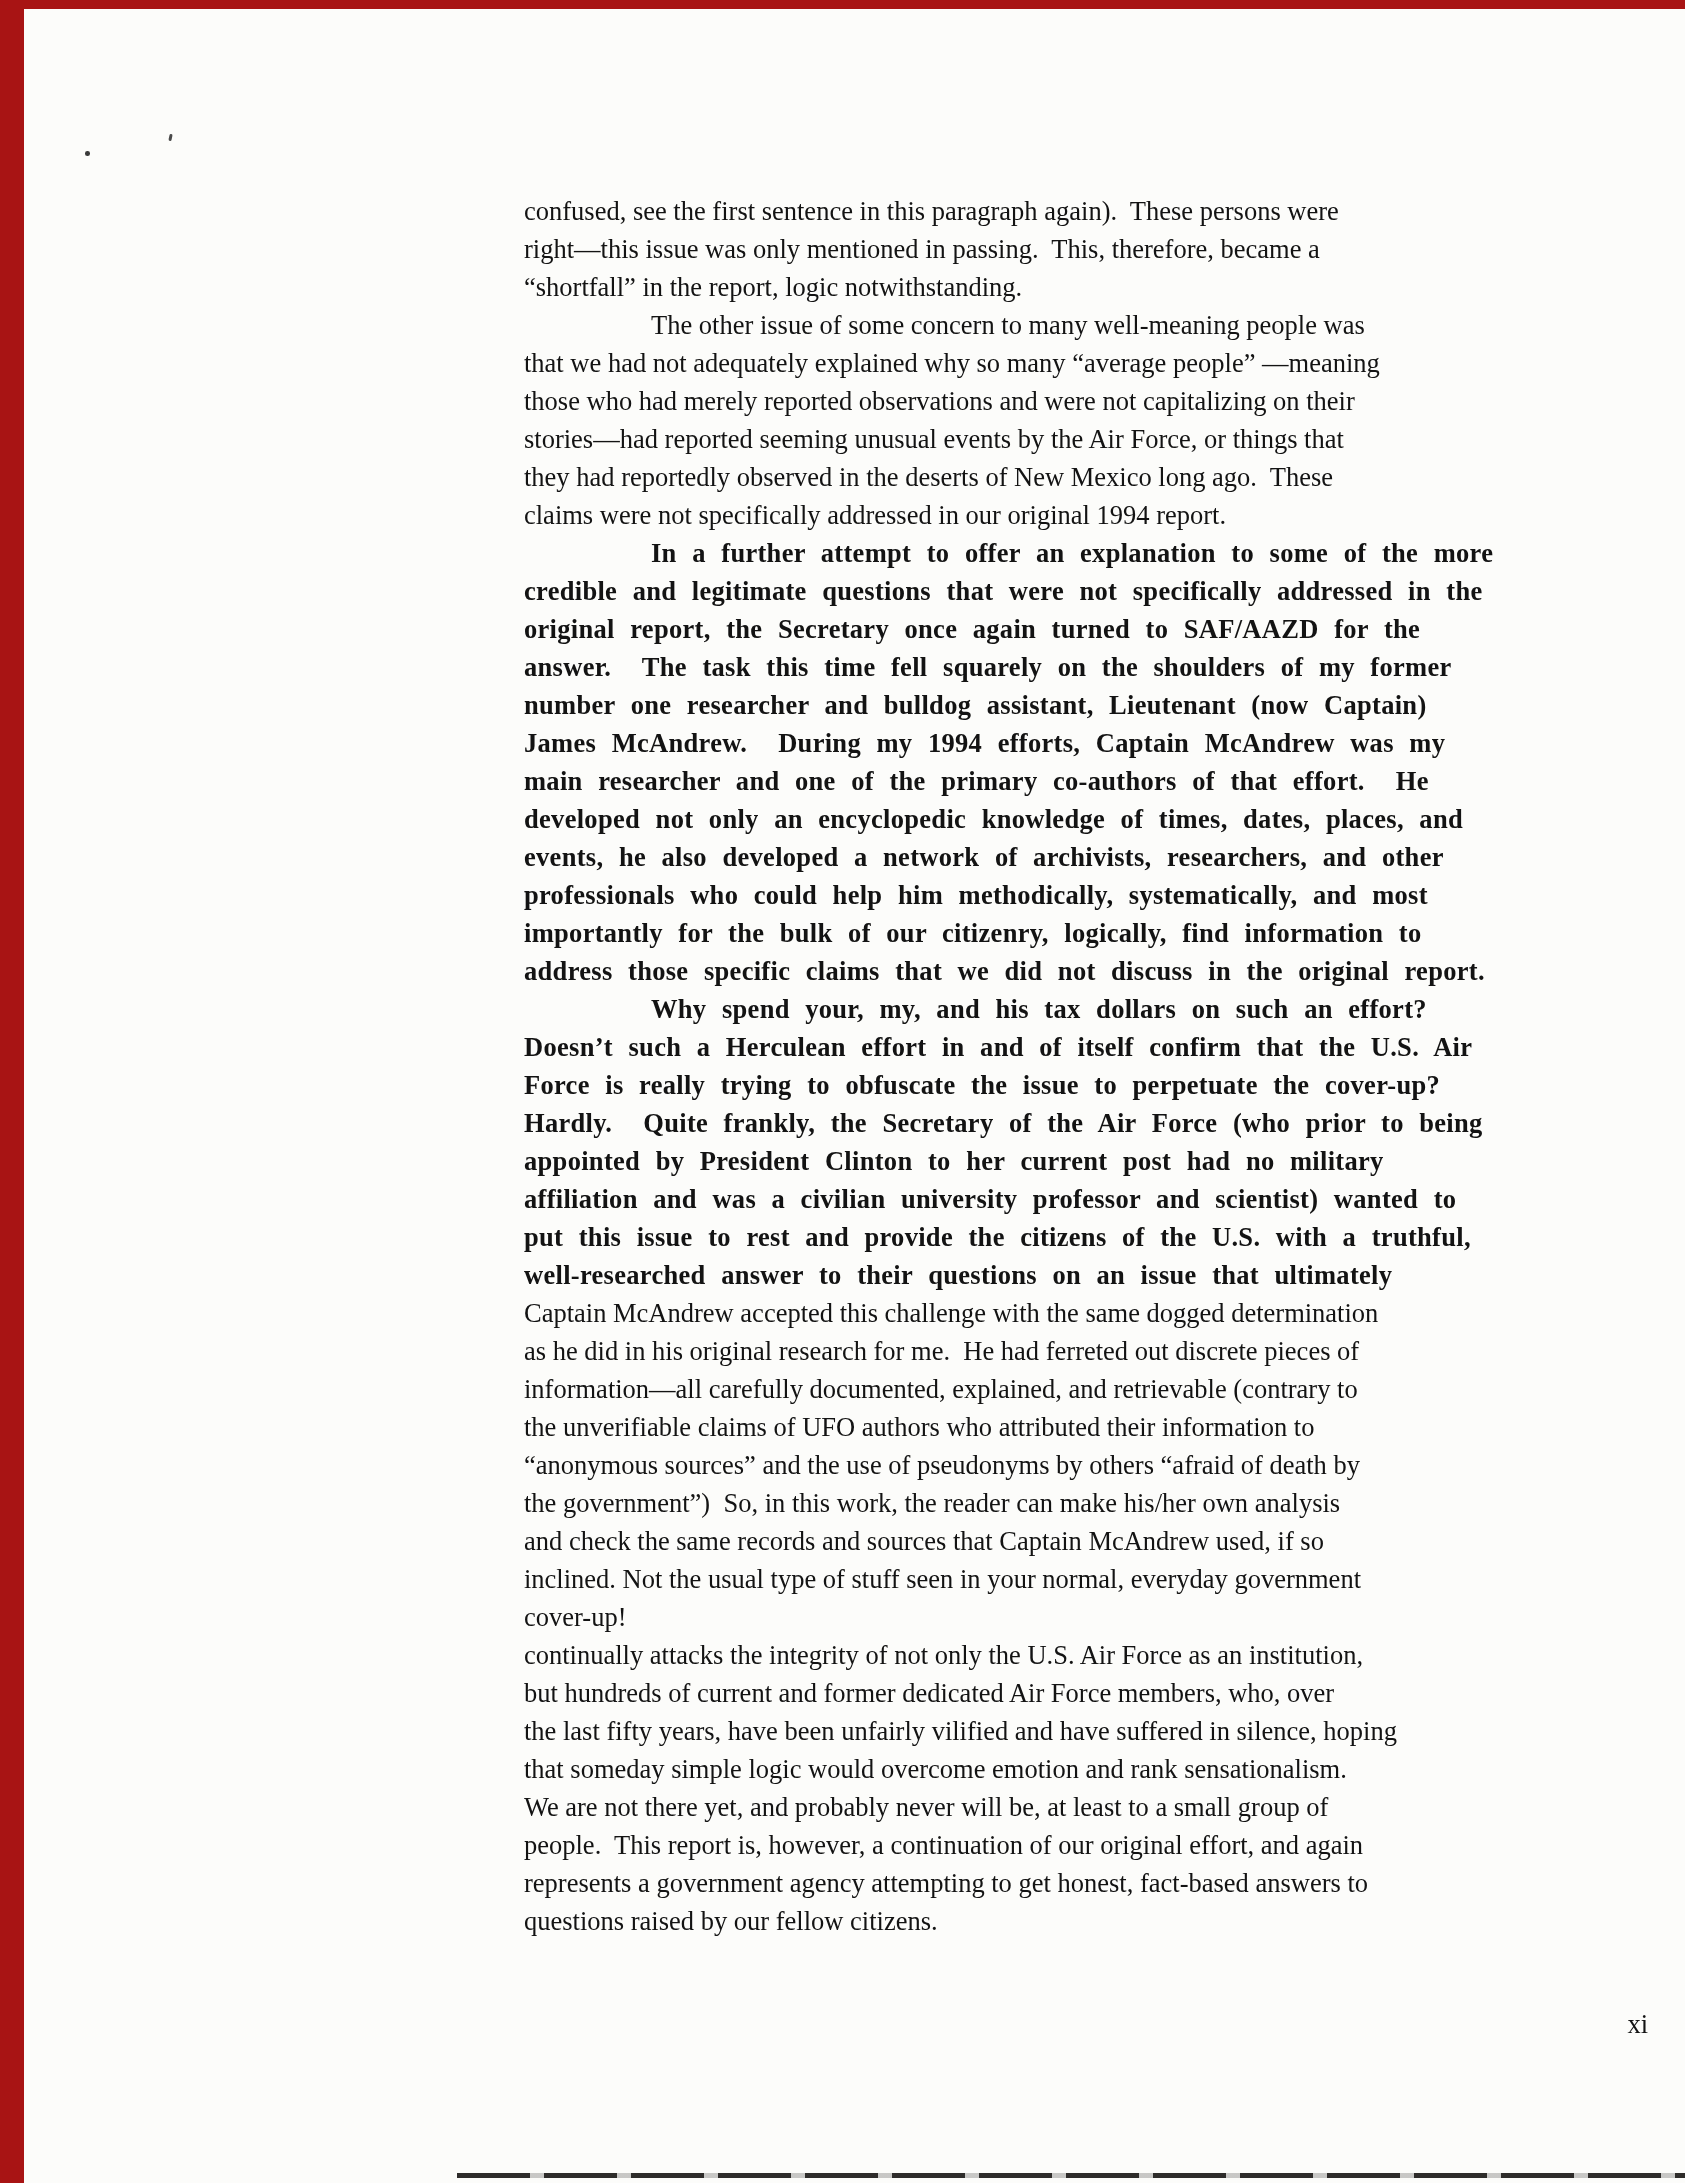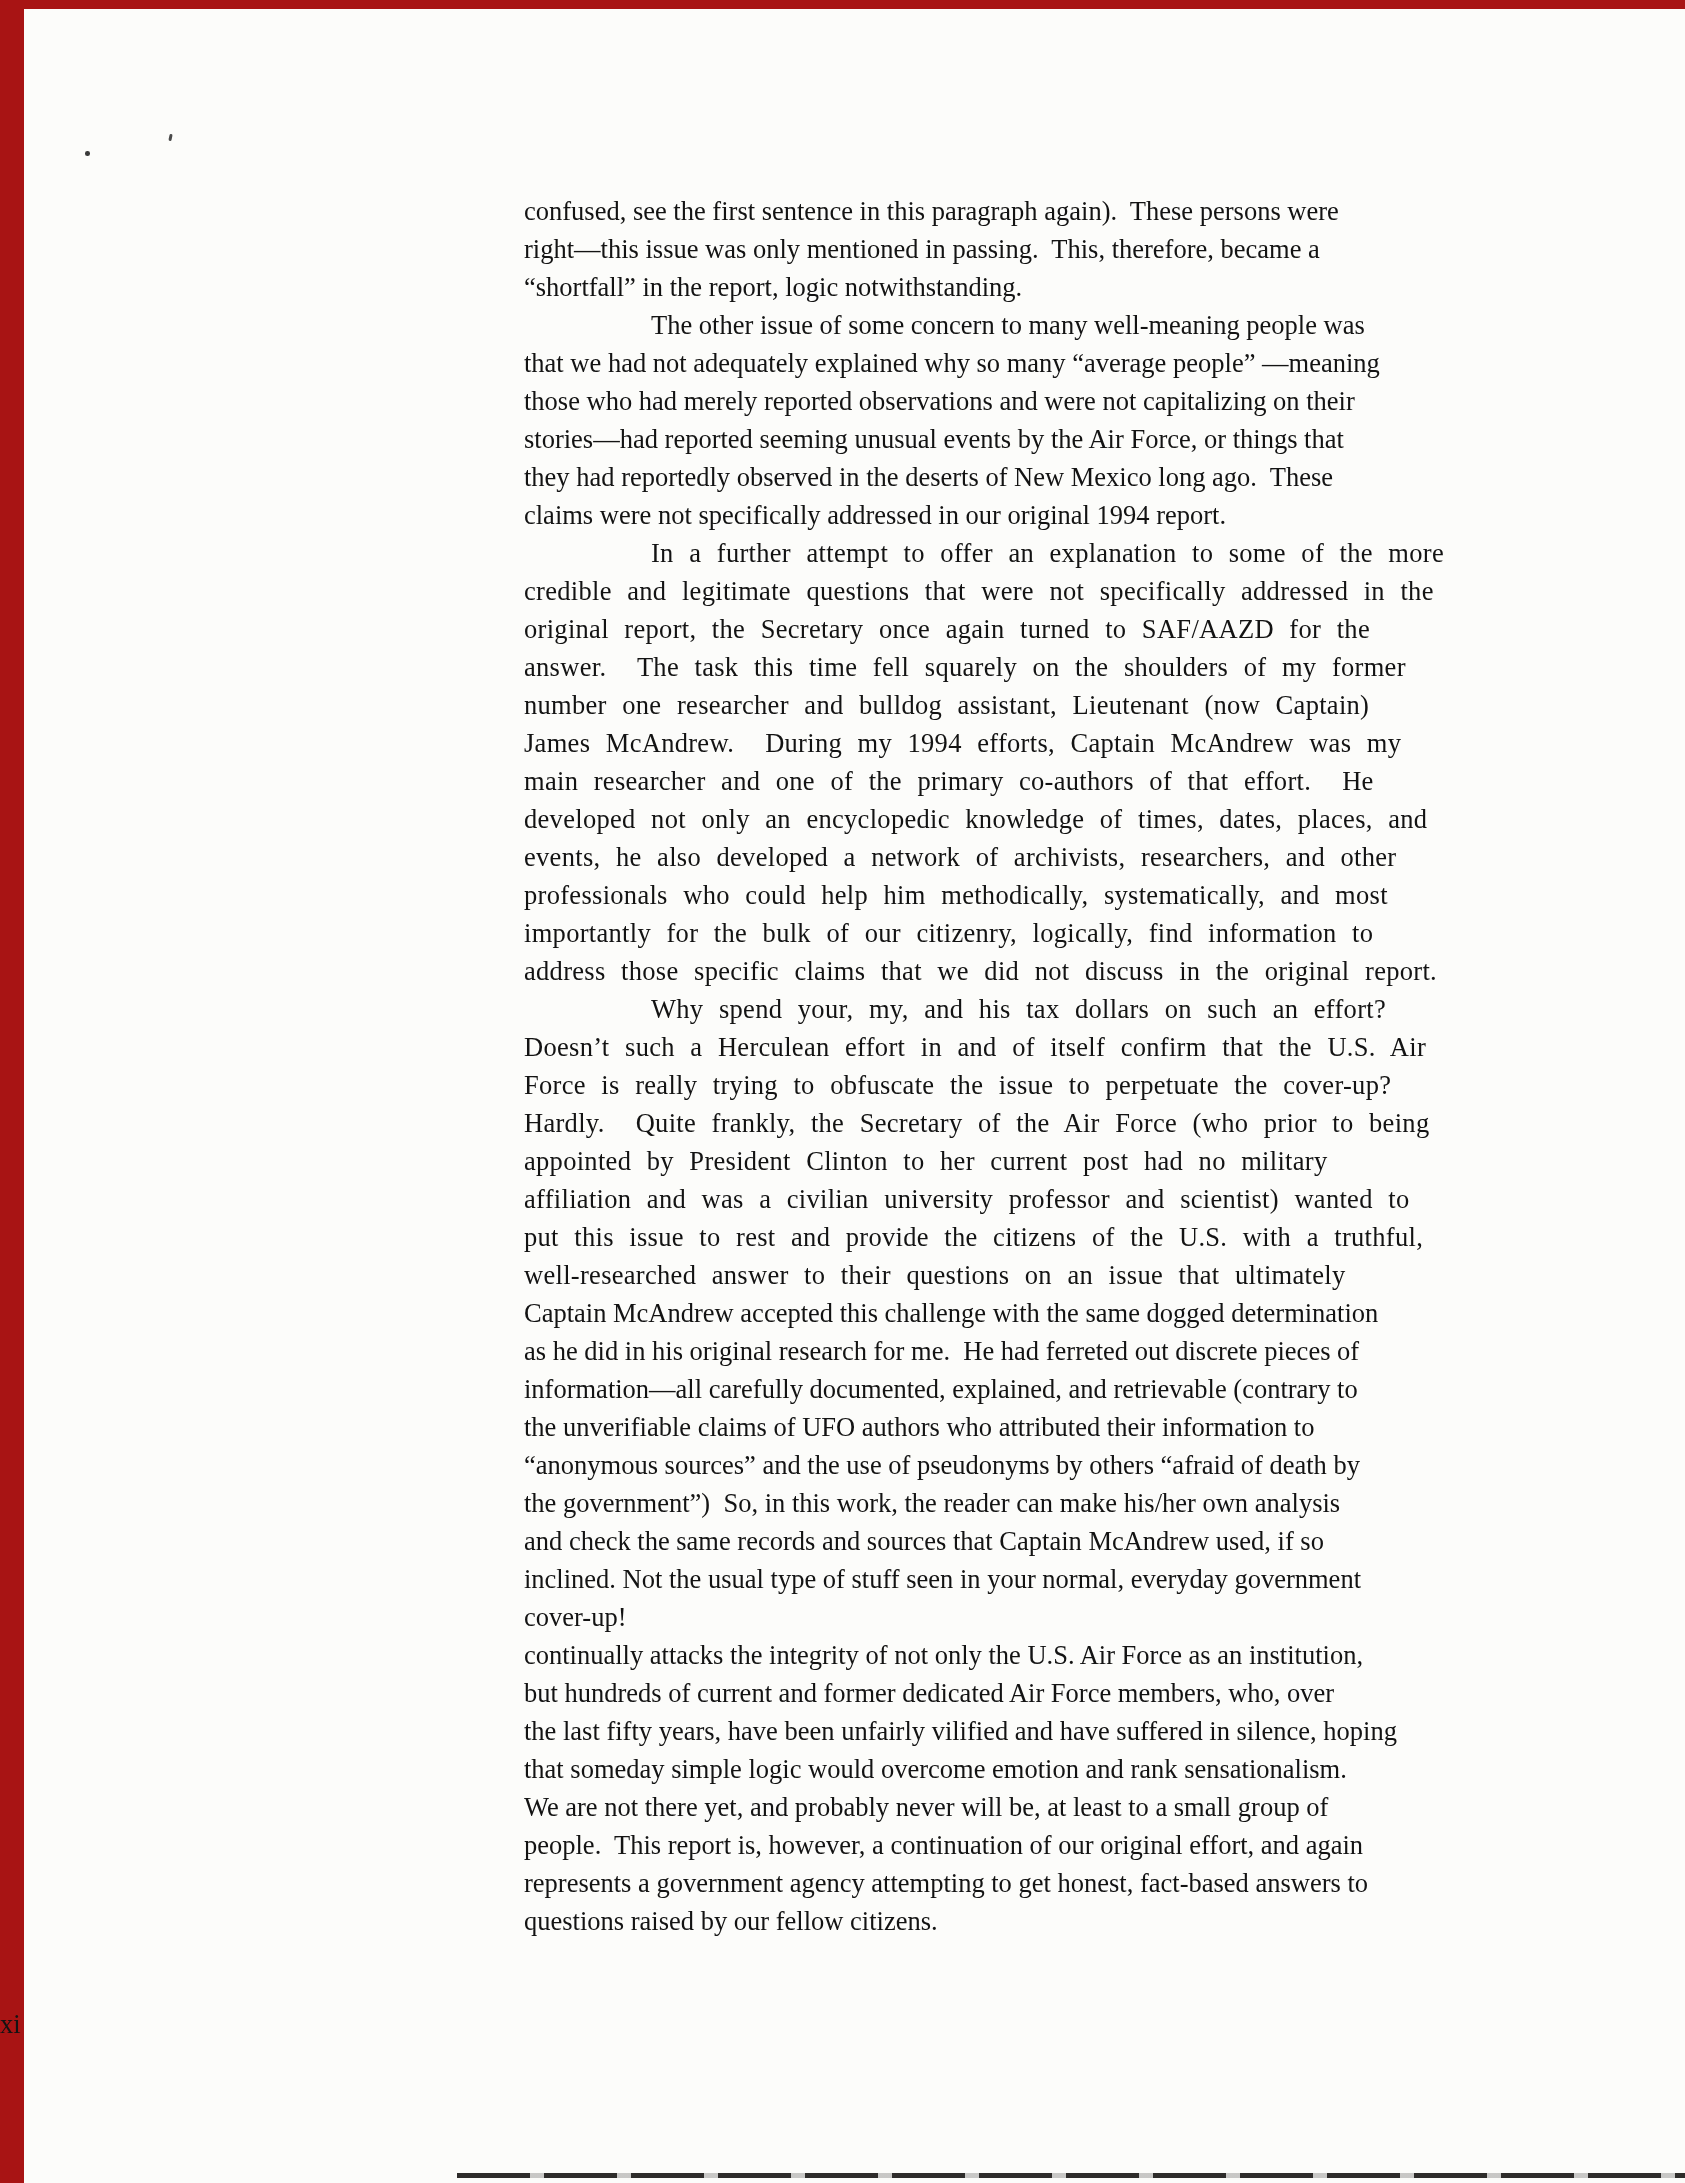--- a/index.html
+++ b/index.html
@@ -30,24 +30,24 @@
   .speck { position: absolute; background: #3a3a3a; border-radius: 50%; }
   .speck-1 { left: 85px; top: 151px; width: 4.6px; height: 4.6px; }
   .speck-2 { left: 169px; top: 134px; width: 3.3px; height: 7.3px;
              border-radius: 2px; transform: rotate(12deg); background: #4a4a4a; }
   .text-block {
     position: absolute; left: 524px; top: 192px; width: 1091px;
     font-size: 26.5px; line-height: 38px; color: #131313;
   }
   p.para { margin: 0; white-space: pre; }
   p.indent { text-indent: 127px; }
-  p.spread { word-spacing: 8.6px; letter-spacing: 0.3px; }
+  p.spread { word-spacing: 8.6px; letter-spacing: 0.3px; font-weight: bold; }
   .footer {
     position: absolute; left: 0; top: 2005px; width: 1648px;
-    text-align: left; font-size: 26.5px; line-height: 38px; color: #131313;
+    text-align: right; font-size: 26.5px; line-height: 38px; color: #131313;
   }
 </style>
 </head>
 <body>
 
 <div class="canvas">
   <div class="edge-left"></div>
   <div class="edge-top"></div>
   <div class="edge-bottom"></div>
   <div class="speck speck-1"></div>

